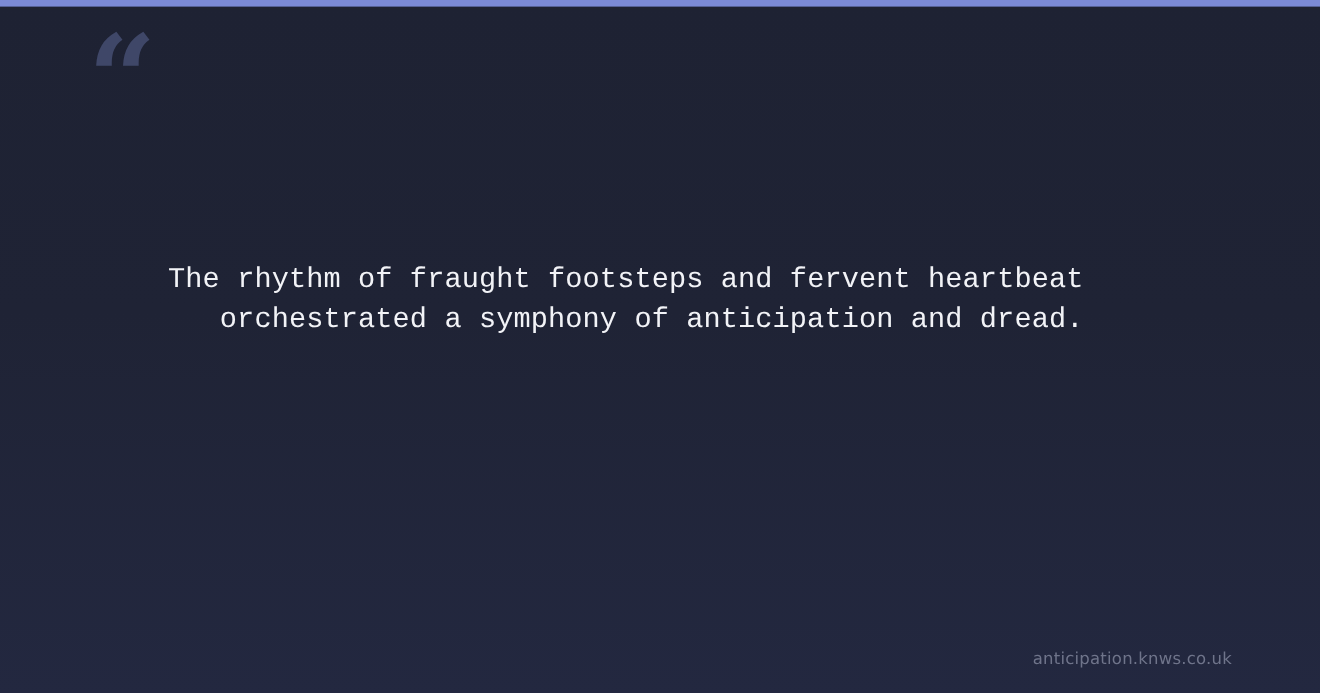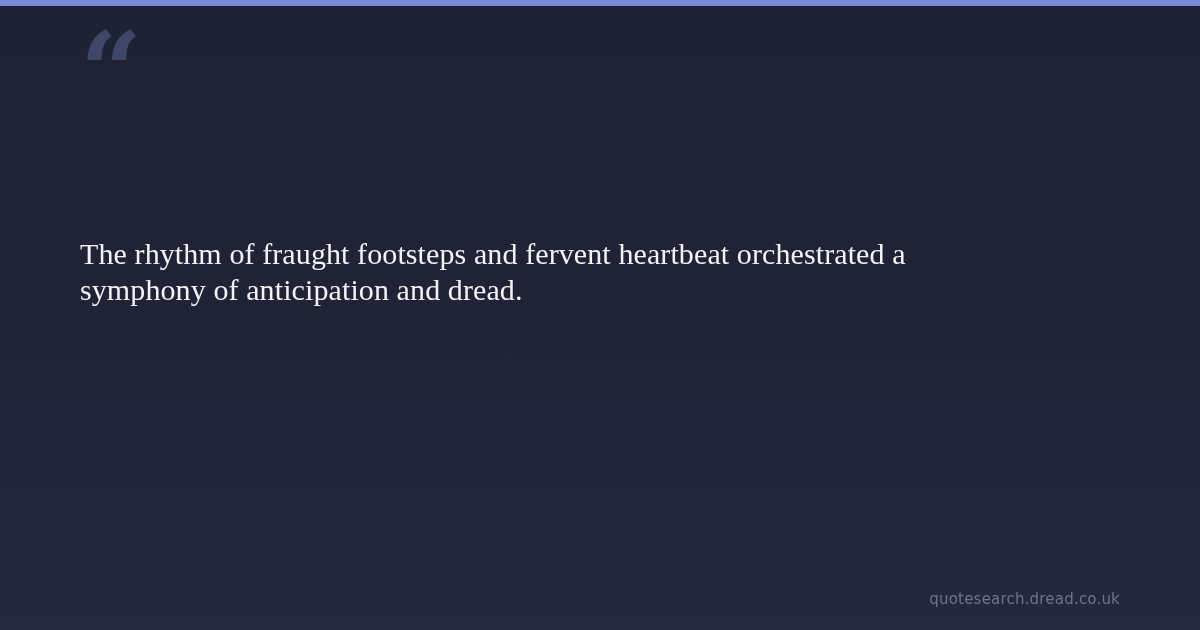--- a/index.html
+++ b/index.html
@@ -48,27 +48,28 @@
 
   .content {
     position: absolute;
     left: 80px;
     top: 236px;
     width: 1000px;
   }
 
   .quote-text {
     margin: 0;
-    font-family: Liberation Serif, serif;
-    font-size: 30px;
+    font-family: Liberation Mono, monospace;
+    font-size: 26px;
     line-height: 36px;
     font-weight: 400;
     color: #f2f3f7;
     letter-spacing: 0.1px;
     max-width: 905px;
+    text-align: right;
   }
 
   .attribution {
     margin: 0;
     margin-top: 26px;
     font-family: "DejaVu Sans", sans-serif;
     font-size: 21px;
     line-height: 26px;
     font-weight: 700;
     color: #7b8ad6;
@@ -98,15 +99,15 @@
 
   <div class="accent-bar"></div>
 
   <div class="quote-mark">“</div>
 
   <div class="content">
     <p class="quote-text">The rhythm of fraught footsteps and fervent heartbeat orchestrated a symphony of anticipation and dread.</p>
 
   </div>
 
-  <div class="watermark">quotesearch.dread.co.uk</div>
+  <div class="watermark">anticipation.knws.co.uk</div>
 
 </div>
 
 </body></html>

